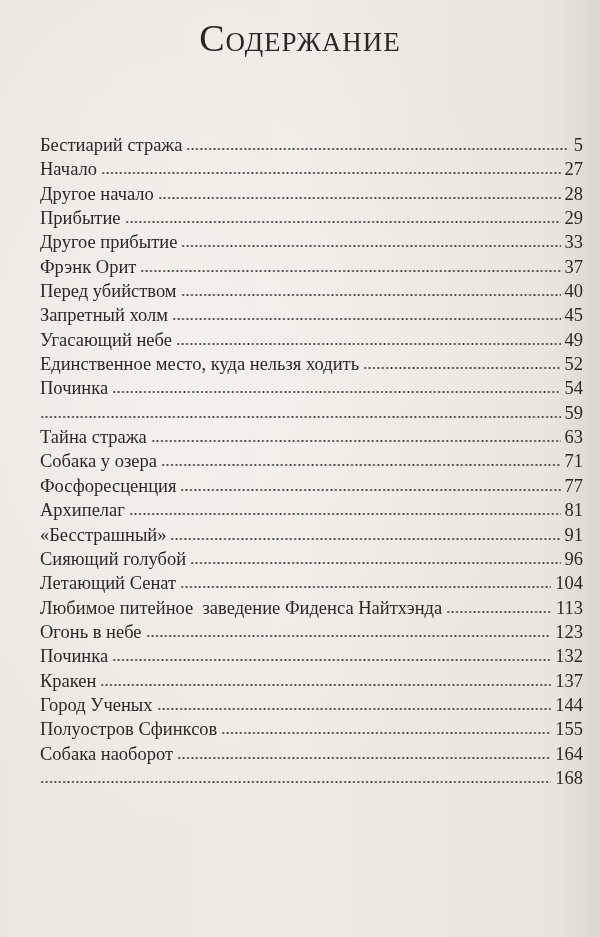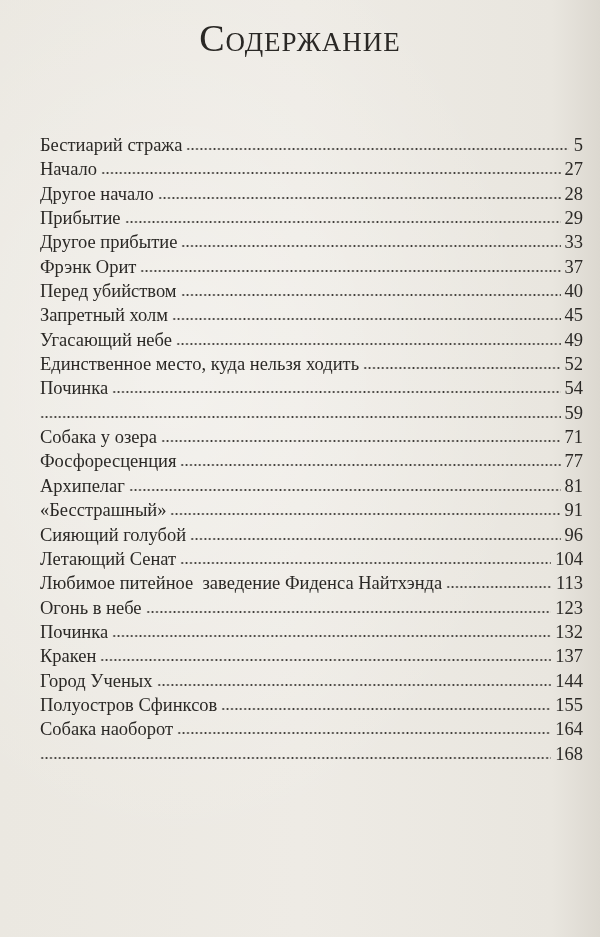--- a/index.html
+++ b/index.html
@@ -140,20 +140,25 @@
     <li class="toc-row">
         <span class="toc-label">Починка</span>
         <span class="toc-leader"></span>
         <span class="toc-page">54</span>
       </li>
     <li class="toc-row">
         <span class="toc-leader"></span>
         <span class="toc-page">59</span>
       </li>
     <li class="toc-row">
+        <span class="toc-label">Тайна стража</span>
+        <span class="toc-leader"></span>
+        <span class="toc-page">63</span>
+      </li>
+    <li class="toc-row">
         <span class="toc-label">Собака у озера</span>
         <span class="toc-leader"></span>
         <span class="toc-page">71</span>
       </li>
     <li class="toc-row">
         <span class="toc-label">Фосфоресценция</span>
         <span class="toc-leader"></span>
         <span class="toc-page">77</span>
       </li>
     <li class="toc-row">

